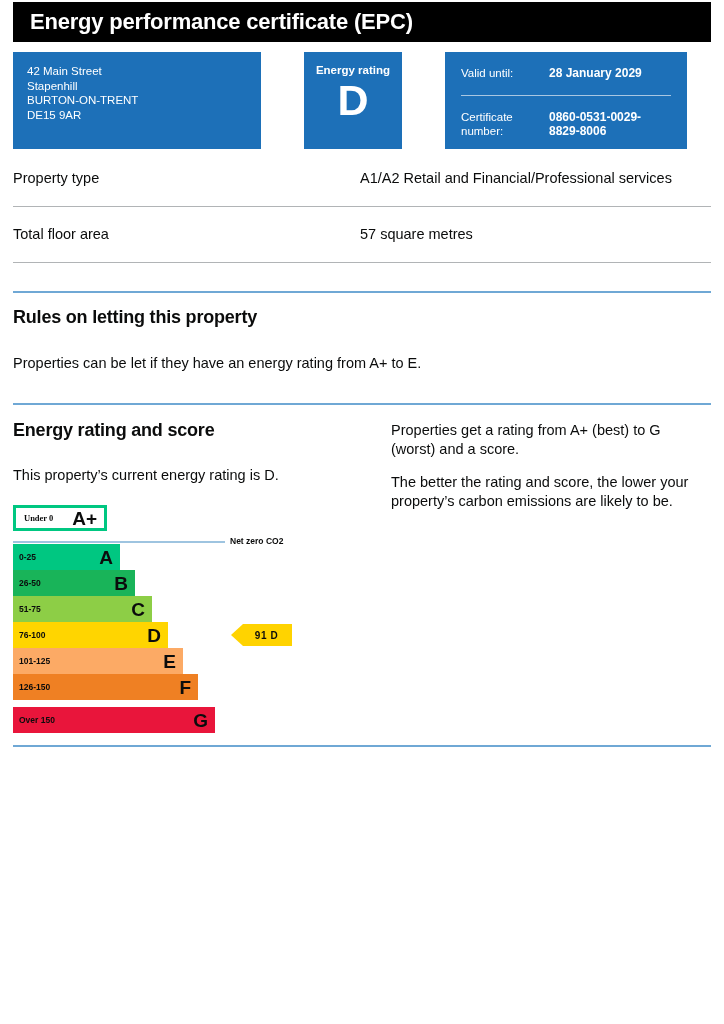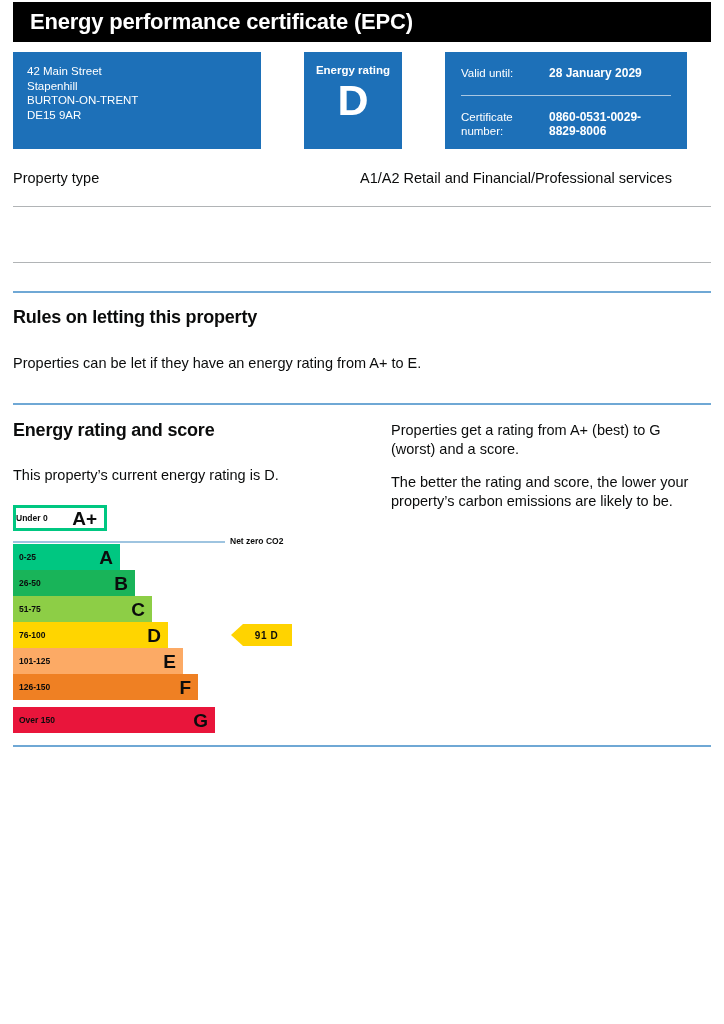--- a/index.html
+++ b/index.html
@@ -164,22 +164,23 @@
     height: 26px;
     border: 3px solid #00c781;
     background: #ffffff;
     box-sizing: border-box;
     display: flex;
     align-items: center;
   }
   .aplus-box .range {
     font-size: 8.5px;
     font-weight: bold;
-    padding-left: 0;
-    color: #0b0c0c;
+    padding-left: 8px;
+    color: #0b0c0c;
+    font-family: Liberation Serif, serif;
   }
   .aplus-box .grade {
     font-size: 19px;
     font-weight: bold;
     margin-left: auto;
     padding-right: 7px;
     line-height: 19px;
     color: #0b0c0c;
   }
 
@@ -287,20 +288,24 @@
     </div>
 
   </div>
 
   <div class="detail-row" style="top:170px;">
     <div class="key">Property type</div>
     <div class="val">A1/A2 Retail and Financial/Professional services</div>
   </div>
   <div class="rule-grey" style="top:206px;"></div>
 
+  <div class="detail-row" style="top:226px;">
+    <div class="key">Total floor area</div>
+    <div class="val">57 square metres</div>
+  </div>
   <div class="rule-grey" style="top:262px;"></div>
 
   <div class="rule-blue" style="top:291px;"></div>
 
   <h2 class="section-head" style="top:307px;">Rules on letting this property</h2>
   <p class="body-text" style="left:13px; top:354px; width:500px;">Properties can be let if they have an energy rating from A+ to E.</p>
 
   <div class="rule-blue" style="top:403px;"></div>
 
   <h2 class="section-head" style="top:420px;">Energy rating and score</h2>

